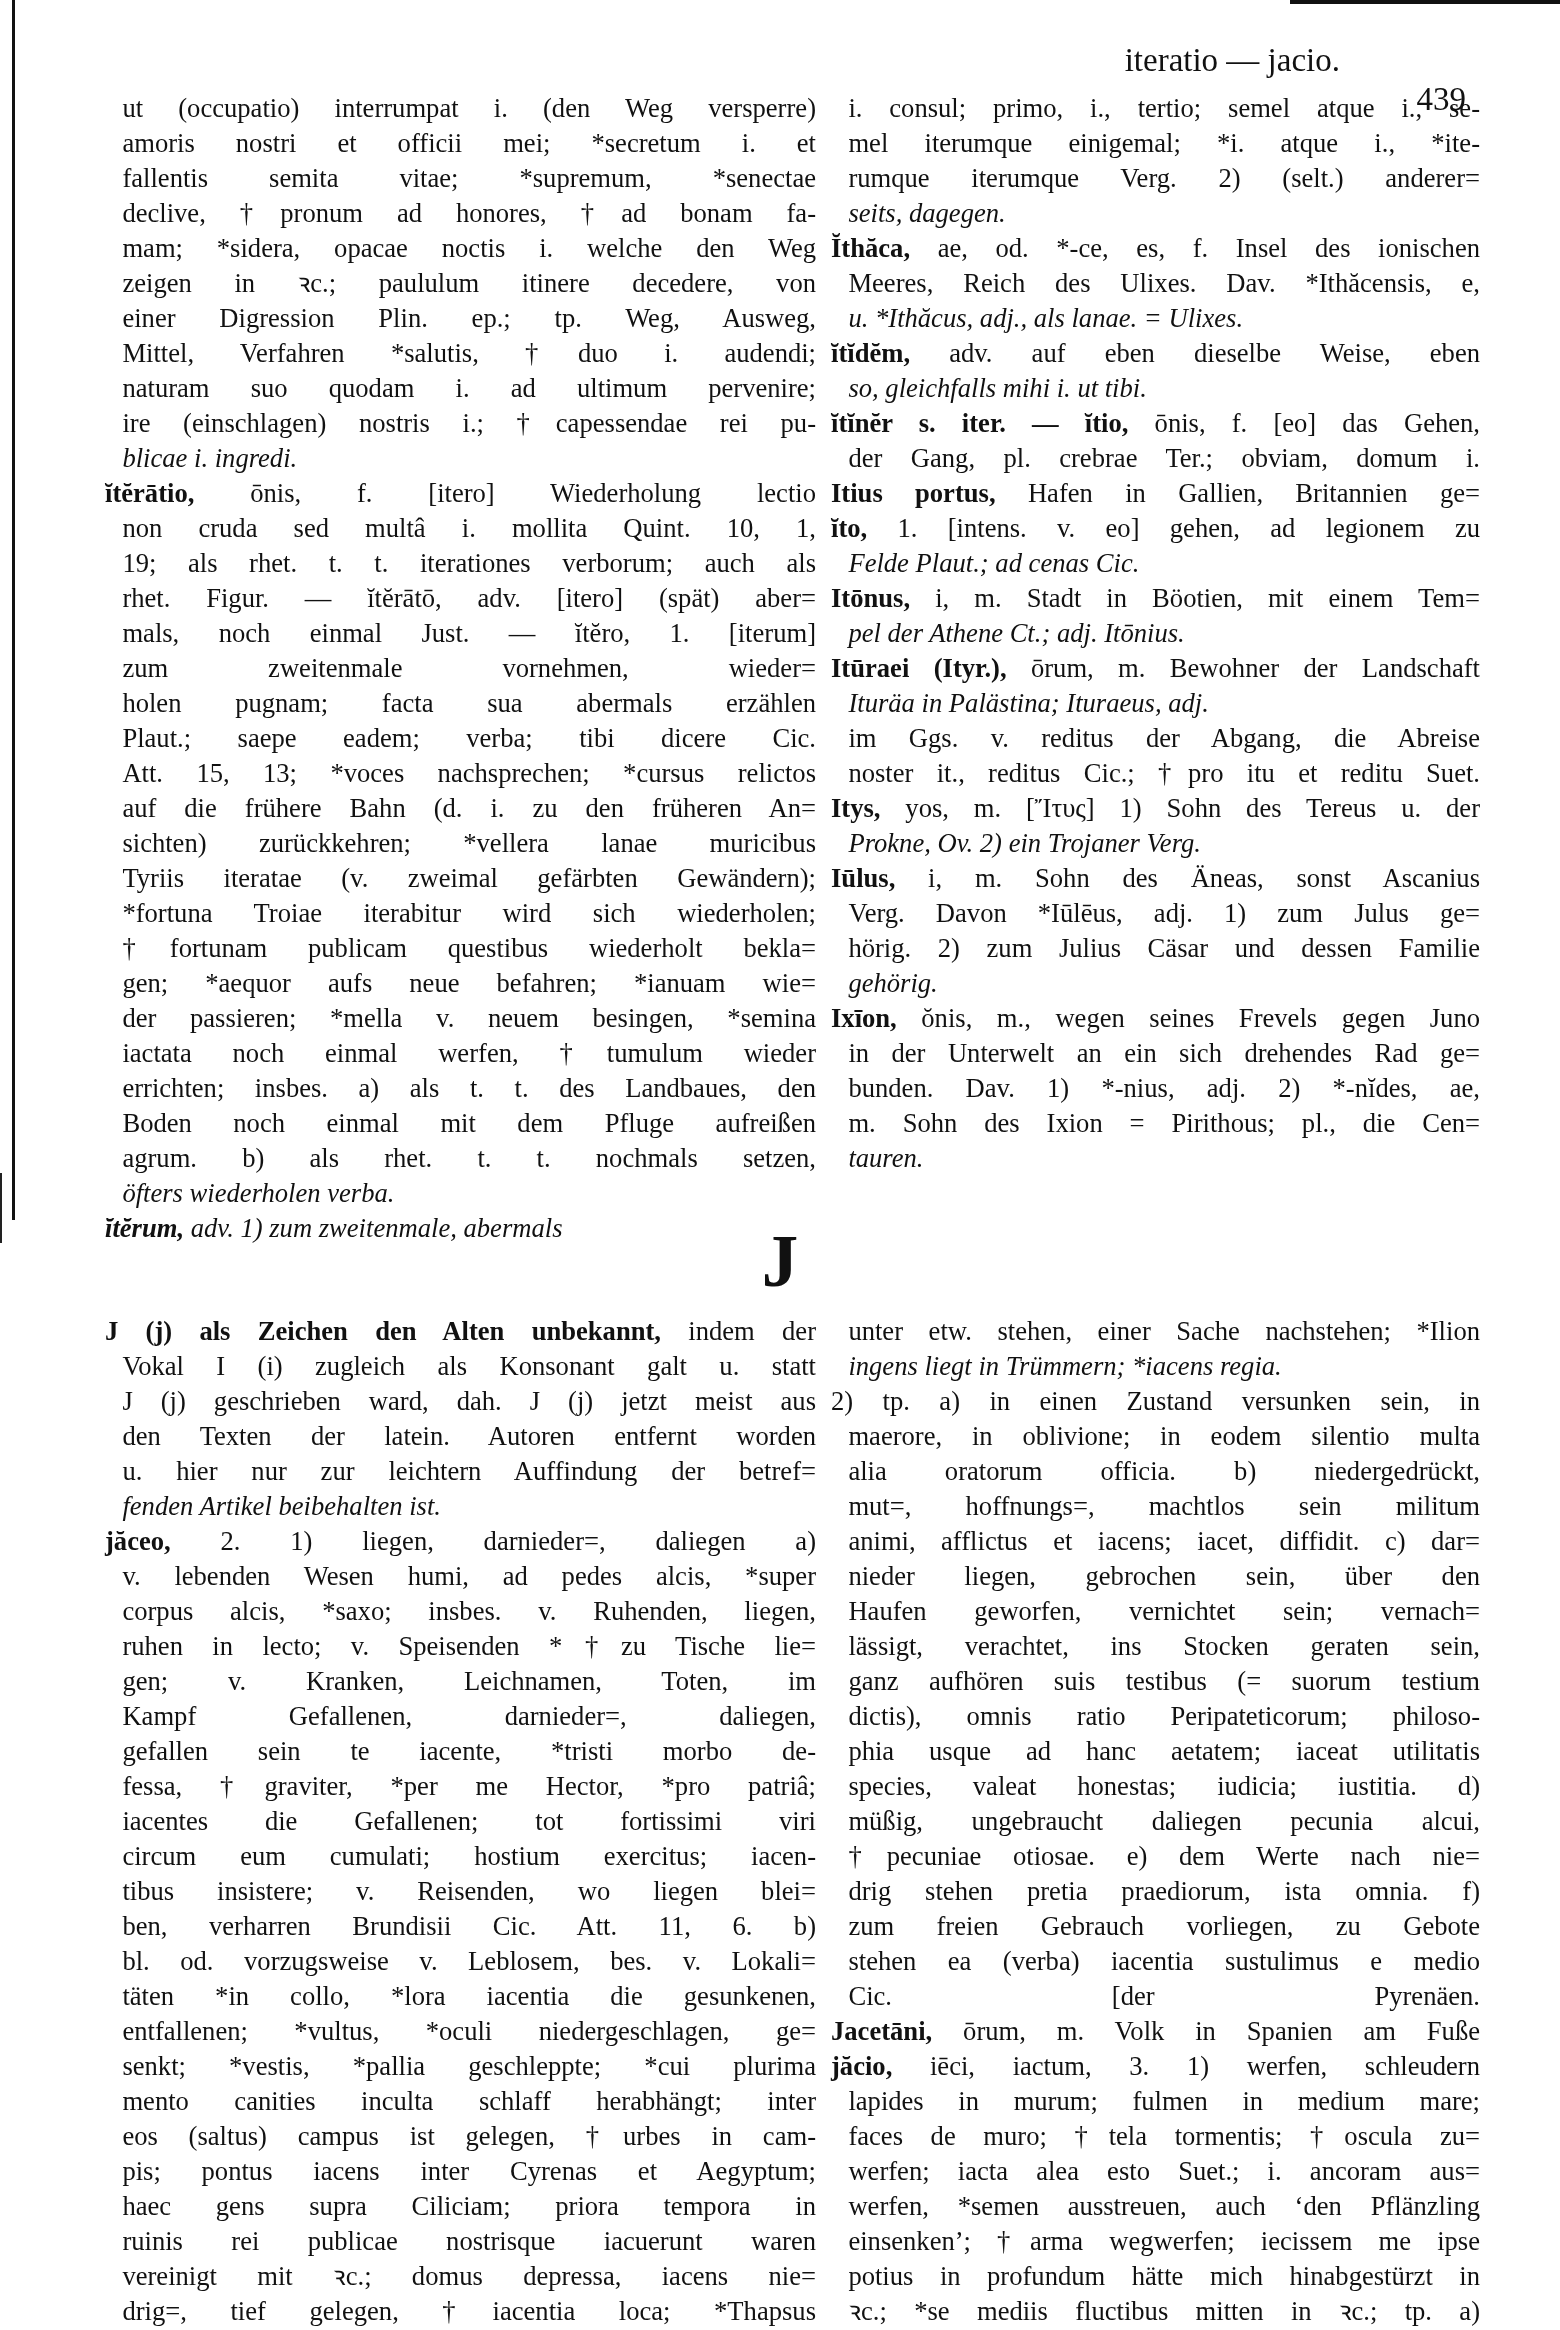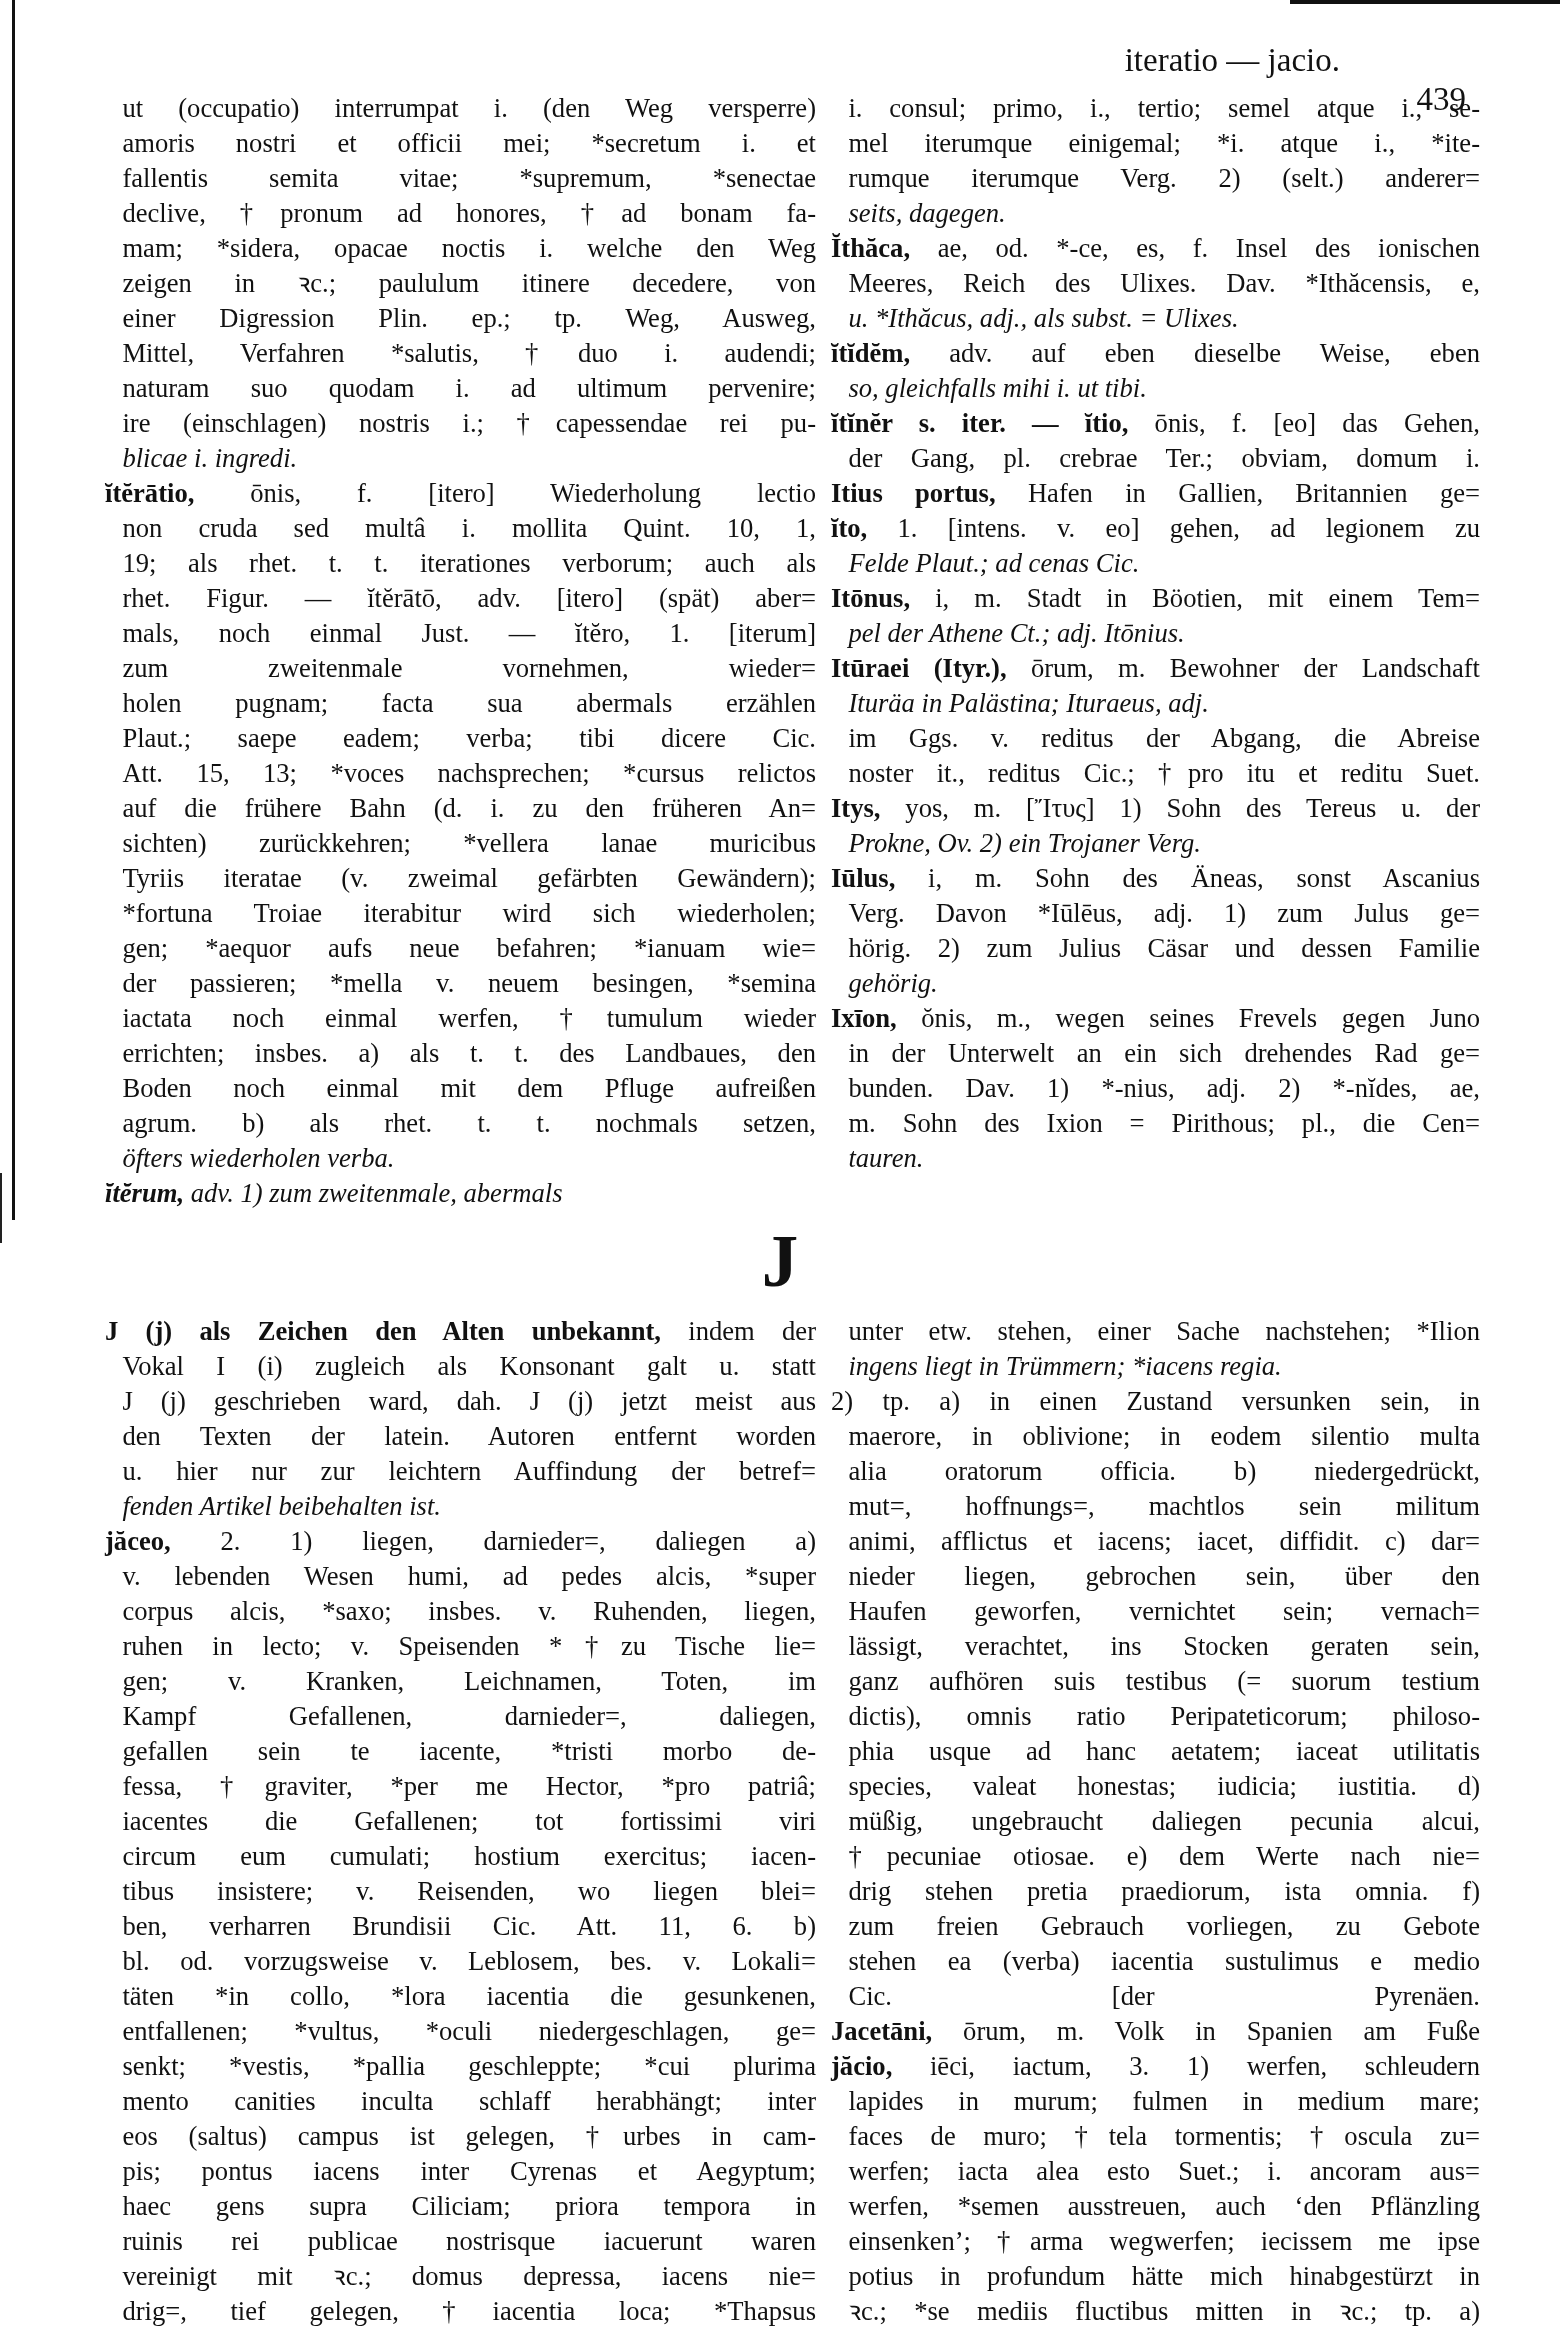--- a/index.html
+++ b/index.html
@@ -51,37 +51,38 @@
     <span class="line ind">rhet. Figur. — ĭtĕrātō, adv. [itero] (spät) aber=</span>
     <span class="line ind">mals, noch einmal Just. — ĭtĕro, 1. [iterum]</span>
     <span class="line ind">zum zweitenmale vornehmen, wieder=</span>
     <span class="line ind">holen pugnam; facta sua abermals erzählen</span>
     <span class="line ind">Plaut.; saepe eadem; verba; tibi dicere Cic.</span>
     <span class="line ind">Att. 15, 13; *voces nachsprechen; *cursus relictos</span>
     <span class="line ind">auf die frühere Bahn (d. i. zu den früheren An=</span>
     <span class="line ind">sichten) zurückkehren; *vellera lanae muricibus</span>
     <span class="line ind">Tyriis iteratae (v. zweimal gefärbten Gewändern);</span>
     <span class="line ind">*fortuna Troiae iterabitur wird sich wiederholen;</span>
+    <span class="line ind">†fortunam publicam questibus wiederholt bekla=</span>
     <span class="line ind">gen; *aequor aufs neue befahren; *ianuam wie=</span>
     <span class="line ind">der passieren; *mella v. neuem besingen, *semina</span>
     <span class="line ind">iactata noch einmal werfen, †tumulum wieder</span>
     <span class="line ind">errichten; insbes. a) als t. t. des Landbaues, den</span>
     <span class="line ind">Boden noch einmal mit dem Pfluge aufreißen</span>
     <span class="line ind">agrum. b) als rhet. t. t. nochmals setzen,</span>
     <span class="line last ind">öfters wiederholen verba.</span>
     <span class="line last"><span class="hw">ĭtĕrum,</span> adv. 1) zum zweitenmale, abermals</span>
   </div>
 <div class="col col-tr">
     <span class="line ind">i. consul; primo, i., tertio; semel atque i., se-</span>
     <span class="line ind">mel iterumque einigemal; *i. atque i., *ite-</span>
     <span class="line ind">rumque iterumque Verg. 2) (selt.) anderer=</span>
     <span class="line last ind">seits, dagegen.</span>
     <span class="line"><span class="hw">Ĭthăca,</span> ae, od. *-ce, es, f. Insel des ionischen</span>
     <span class="line ind">Meeres, Reich des Ulixes. Dav. *Ithăcensis, e,</span>
-    <span class="line last ind">u. *Ithăcus, adj., als subst. = Ulixes.</span>
+    <span class="line last ind">u. *Ithăcus, adj., als lanae. = Ulixes.</span>
     <span class="line"><span class="hw">ĭtĭdĕm,</span> adv. auf eben dieselbe Weise, eben</span>
     <span class="line last ind">so, gleichfalls mihi i. ut tibi.</span>
     <span class="line"><span class="hw">ĭtĭnĕr s. iter. — ĭtio,</span> ōnis, f. [eo] das Gehen,</span>
     <span class="line ind">der Gang, pl. crebrae Ter.; obviam, domum i.</span>
     <span class="line"><span class="hw">Itius portus,</span> Hafen in Gallien, Britannien ge=</span>
     <span class="line"><span class="hw">ĭto,</span> 1. [intens. v. eo] gehen, ad legionem zu</span>
     <span class="line last ind">Felde Plaut.; ad cenas Cic.</span>
     <span class="line"><span class="hw">Itōnus,</span> i, m. Stadt in Böotien, mit einem Tem=</span>
     <span class="line last ind">pel der Athene Ct.; adj. Itōnius.</span>
     <span class="line"><span class="hw">Itūraei (Ityr.),</span> ōrum, m. Bewohner der Landschaft</span>

